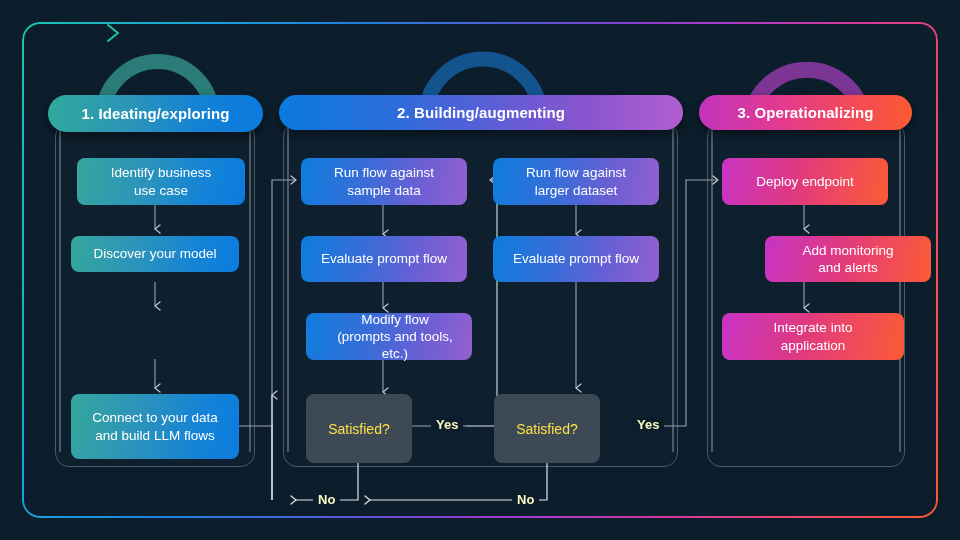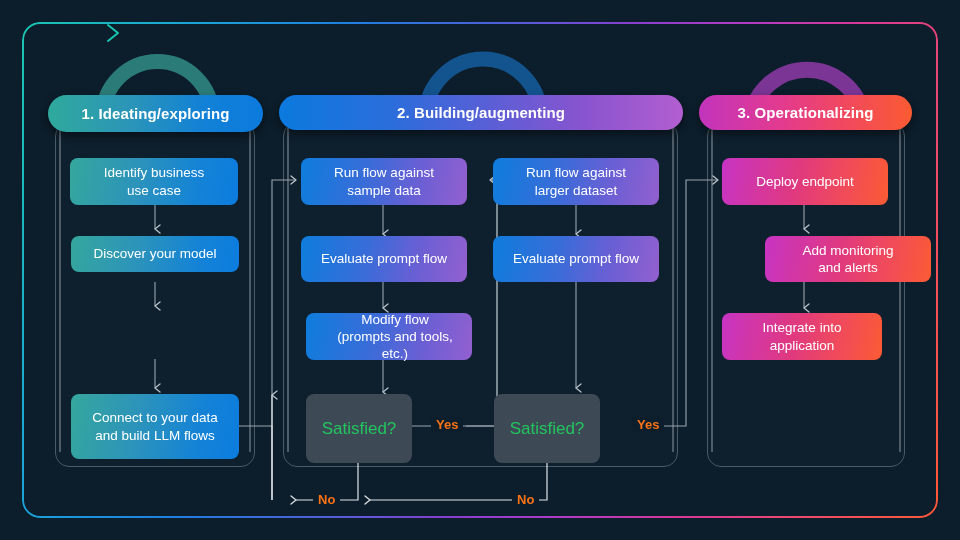--- a/index.html
+++ b/index.html
@@ -55,29 +55,29 @@
     font-weight: 500;
   }
   .g-teal { background: linear-gradient(100deg,#35a79d 0%,#2c93bb 40%,#1483d6 75%,#0c7cdf 100%); }
   .g-blue { background: linear-gradient(100deg,#0e7ddd 0%,#3a6cd8 40%,#6a5fd4 70%,#9360cf 100%); }
   .g-pink { background: linear-gradient(100deg,#c734c4 0%,#e0397f 45%,#f04a5c 72%,#fb5b34 100%); }
 
   
   .dbox {
     position: absolute; border-radius: 8px; background: #3d4a55;
     display: flex; align-items: center; justify-content: center;
-    color: #22c55e; font-size: 17px; font-weight: 400;
+    color: #fde047; font-size: 14px; font-weight: 400;
   }
 
   
   .wire { position: absolute; left: 0; top: 0; width: 960px; height: 540px; pointer-events: none; }
 
   
   .elabel {
-    position: absolute; color: #f97316; font-size: 13px; font-weight: bold;
+    position: absolute; color: #fef9c3; font-size: 13px; font-weight: bold;
     background: #0c1d2b; padding: 0 5px; white-space: nowrap;
   }
 </style>
 </head>
 <body>
 
 <div id="stage">
 
   <svg class="arc" style="left:95px; top:46px;" width="125" height="70" viewBox="0 0 125 70">
     <path d="M8 70 A 54 54 0 0 1 117 70" fill="none" stroke="#2b7c78" stroke-width="15"></path>
@@ -160,21 +160,21 @@
   <div class="pill pill-1" style="left:48px; top:95px; width:215px; height:37px;">
     <span>1. Ideating/exploring</span>
   </div>
   <div class="pill pill-2" style="left:279px; top:95px; width:404px; height:35px;">
     <span>2. Building/augmenting</span>
   </div>
   <div class="pill pill-3" style="left:699px; top:95px; width:213px; height:35px;">
     <span>3. Operationalizing</span>
   </div>
 
-  <div class="pbox g-teal" style="left:70px; top:158px; width:168px; height:47px;">
+  <div class="pbox g-teal" style="left:77px; top:158px; width:168px; height:47px;">
     <div>
       <div>Identify business</div>
       <div>use case</div>
     </div>
   </div>
   <div class="pbox g-teal" style="left:71px; top:236px; width:168px; height:36px;">
     <div>
         <div>Discover your model</div>
       </div>
   </div>
@@ -225,21 +225,21 @@
     <div>
         <div>Deploy endpoint</div>
       </div>
   </div>
   <div class="pbox g-pink" style="left:722px; top:236px; width:166px; height:46px;margin-left:43px;">
     <div>
       <div>Add monitoring</div>
       <div>and alerts</div>
     </div>
   </div>
-  <div class="pbox g-pink" style="left:722px; top:313px; width:160px; height:47px;">
+  <div class="pbox g-pink" style="left:722px; top:313px; width:182px; height:47px;">
     <div>
       <div>Integrate into</div>
       <div>application</div>
     </div>
   </div>
 
   <div class="elabel" style="left:431px; top:417px;">Yes</div>
   <div class="elabel" style="left:632px; top:417px;">Yes</div>
   <div class="elabel" style="left:313px; top:492px;">No</div>
   <div class="elabel" style="left:512px; top:492px;">No</div>

